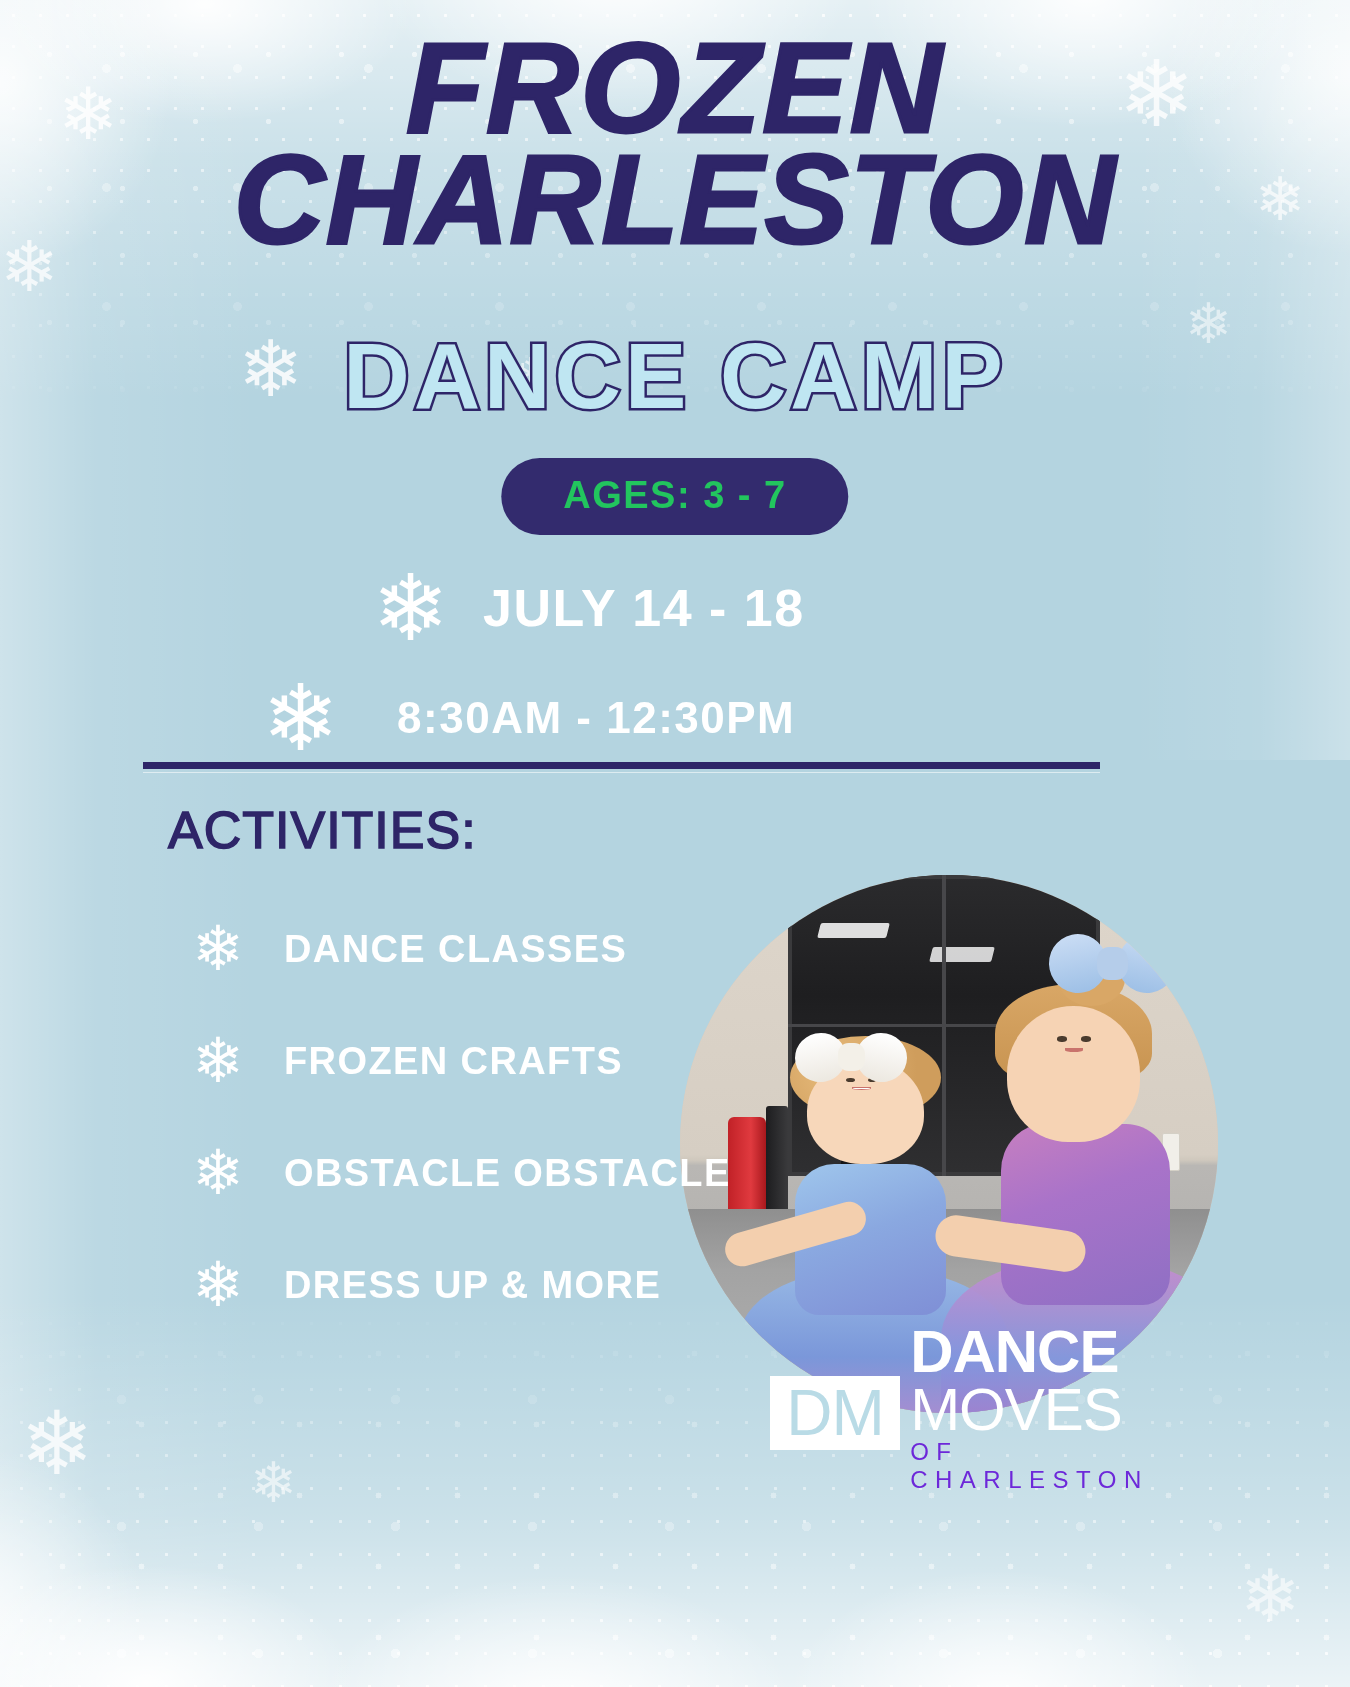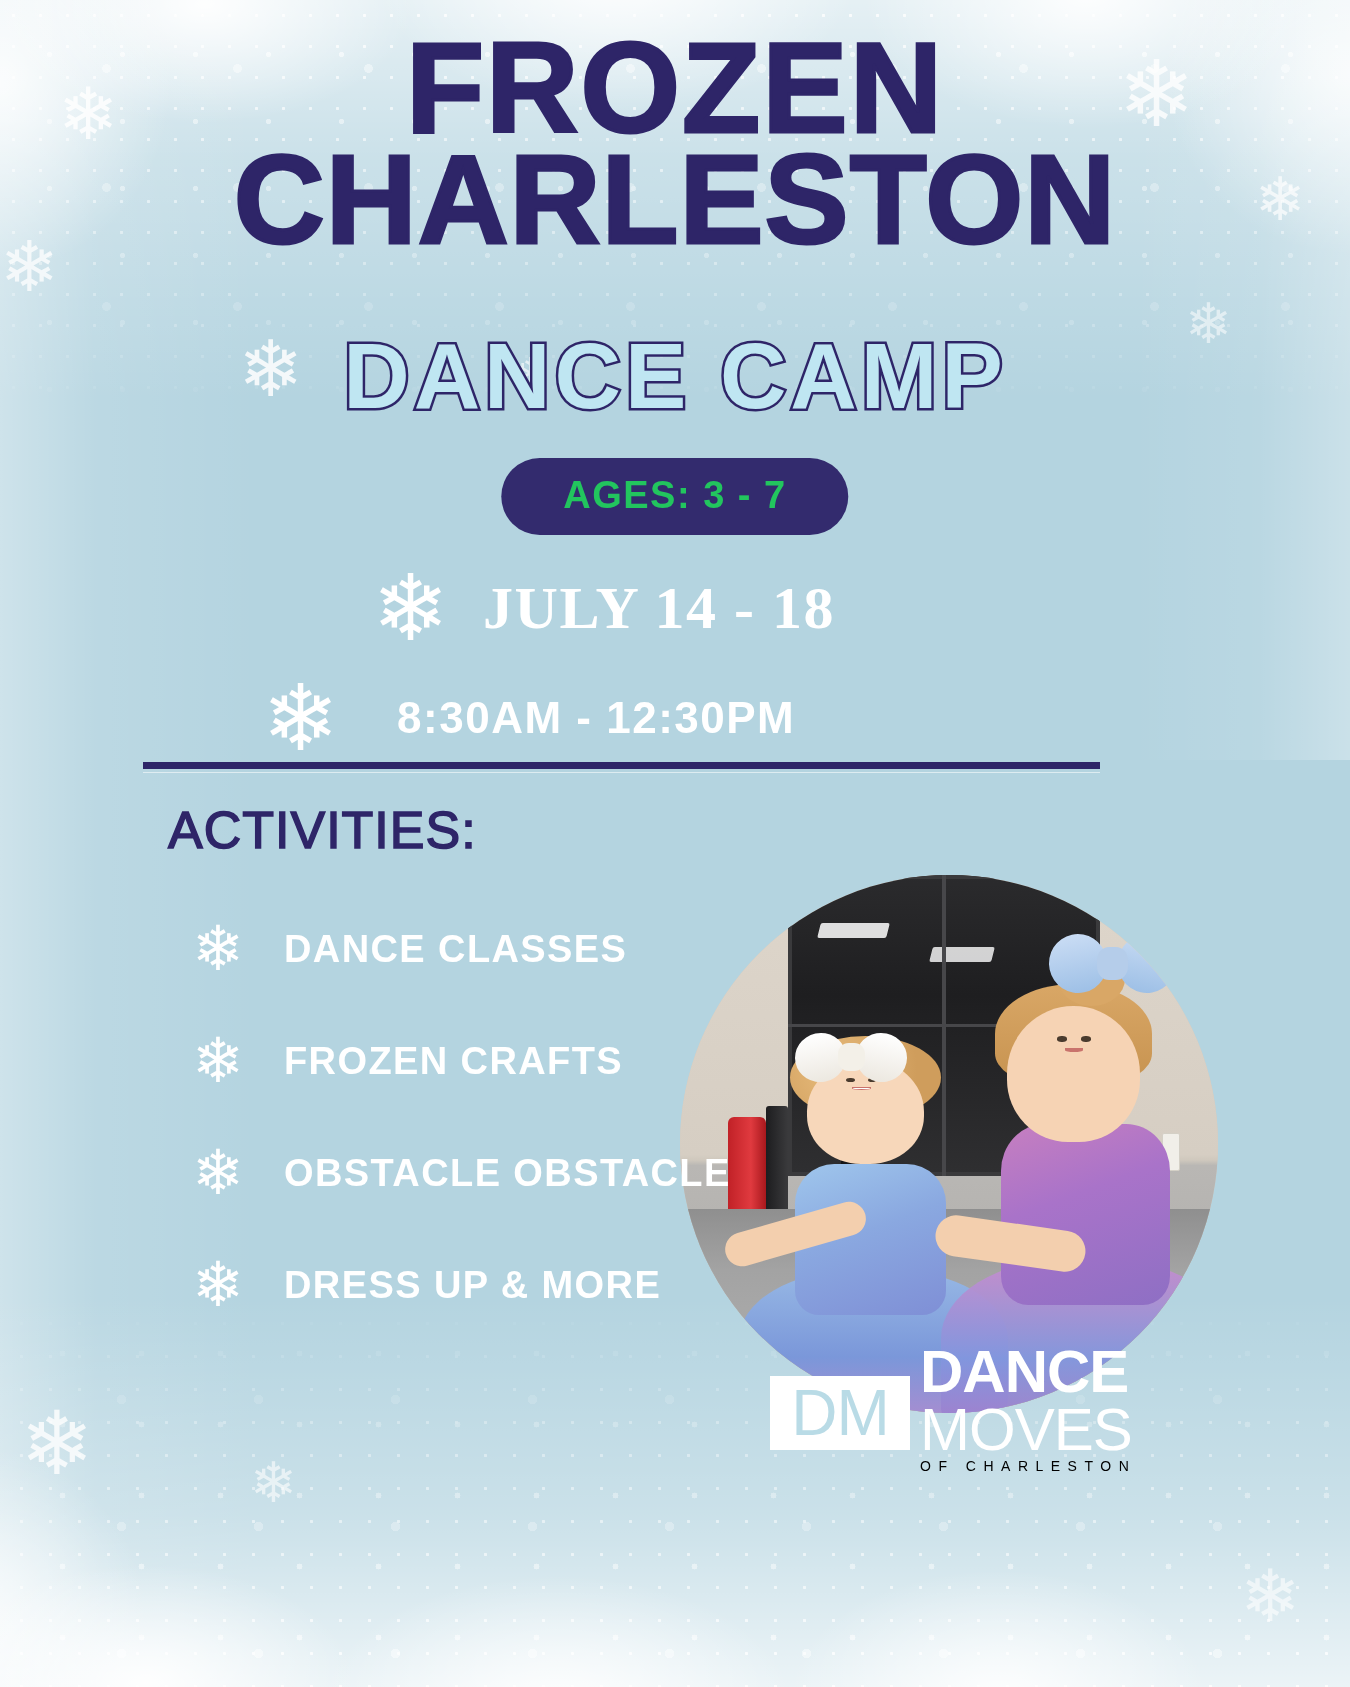--- a/index.html
+++ b/index.html
@@ -76,21 +76,21 @@
     background-position:7px 0, 23px 11px, 53px 29px;
     -webkit-mask-image:linear-gradient(to top, rgba(0,0,0,1) 0%, rgba(0,0,0,.55) 55%, rgba(0,0,0,0) 100%);
             mask-image:linear-gradient(to top, rgba(0,0,0,1) 0%, rgba(0,0,0,.55) 55%, rgba(0,0,0,0) 100%);
   }
 
   .deco-flake { position:absolute; color:#ffffff; pointer-events:none; line-height:1; }
 
   
   .title-block {
     position:absolute; top:32px; left:0; width:1350px;
-    text-align:center; z-index:5;
+    text-align:center; z-index:5;font-style:italic;
   }
   .title-line {
     color:#2e2568;
     font-weight:bold;
     font-size:128px;
     line-height:0.88;
     letter-spacing:2px;
     font-family:"Liberation Sans", sans-serif;
     -webkit-text-stroke:3px #2e2568;
   }
@@ -119,21 +119,21 @@
   
   .when-row {
     position:absolute; display:flex; align-items:center; z-index:5;
   }
   .when-row .flake { color:#fff; margin-right:34px; line-height:1; }
   .when-row .txt {
     color:#ffffff; font-weight:bold; letter-spacing:1.5px;
   }
   #row-date  { top:562px; left:372px; }
   #row-date .flake { font-size:92px; }
-  #row-date .txt   { font-size:60px;font-family:Liberation Serif, serif; }
+  #row-date .txt   { font-size:52px; }
 
   #row-time  { top:672px; left:262px; }
   #row-time .flake { font-size:92px; margin-right:58px; }
   #row-time .txt   { font-size:44px; }
 
   
   .divider {
     position:absolute; top:762px; left:143px; width:957px; height:7px;
     background:#2e2568; z-index:5;
   }
@@ -261,21 +261,21 @@
     font-family:"Liberation Sans", sans-serif;
   }
   .logo-text { margin-left:10px; display:flex; flex-direction:column; justify-content:center; }
   .logo-dance {
     color:#ffffff; font-weight:bold; font-size:60px; line-height:.96; letter-spacing:-1px;
   }
   .logo-moves {
     color:#ffffff; font-weight:normal; font-size:60px; line-height:.96; letter-spacing:-1px;
   }
   .logo-sub {
-    color:#000000; font-size:14px; letter-spacing:7.5px; margin-top:0; font-weight:normal;
+    color:#6d28d9; font-size:24px; letter-spacing:7.5px; margin-top:0; font-weight:normal;
   }
 </style>
 </head>
 <body>
 
 <div id="poster">
 
   <div class="snow-layer snow-top"></div>
   <div class="snow-layer speckles-top"></div>
   <div class="snow-layer snow-left"></div>

